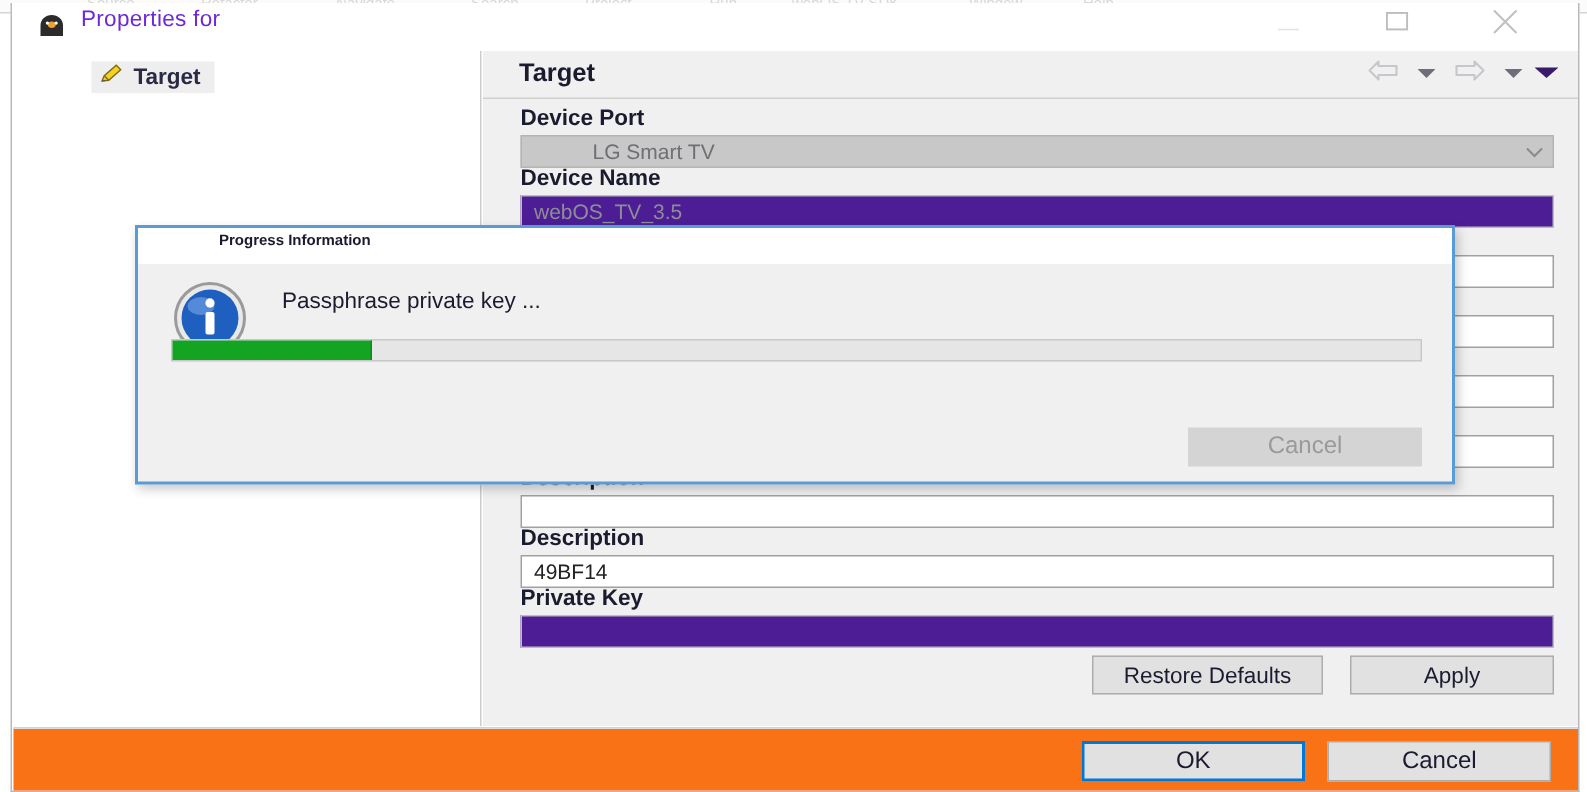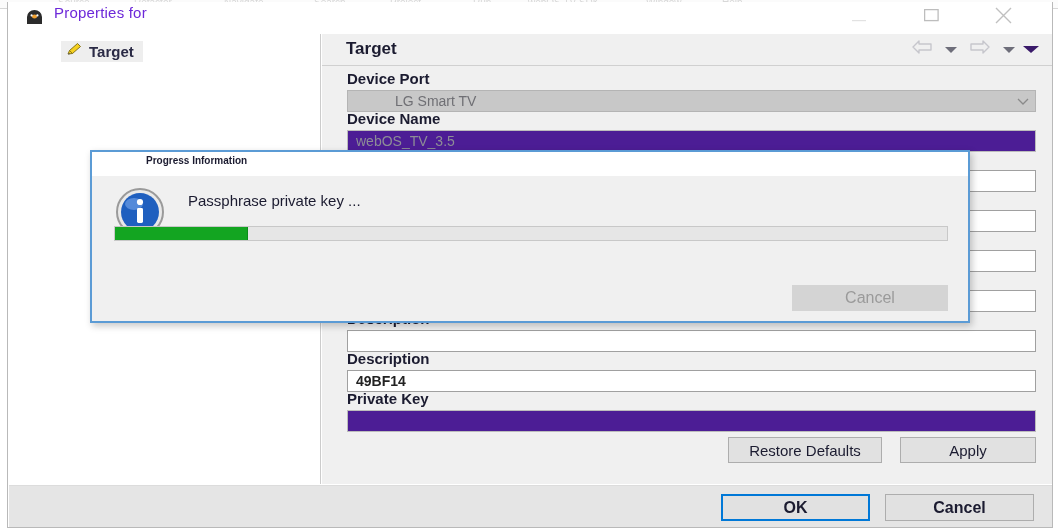--- a/index.html
+++ b/index.html
@@ -126,23 +126,22 @@
     font-size: 15px; color: #1b1b30;
     display: flex; align-items: center; justify-content: center;
   }
   #btn-restore { left: 406px; top: 403px; width: 154px; height: 26px; }
   #btn-apply   { left: 578px; top: 403px; width: 136px; height: 26px; }
 
   
   #footer {
     position: absolute; left: 1px; top: 483px;
     width: 1043px; height: 42px;
-    background: #e5e5e5;
+    background: #f97316;
     border-top: 1px solid #dcdcdc;
-    font-weight: bold;
   }
   #btn-ok {
     position: absolute; left: 712px; top: 8px; width: 149px; height: 27px;
     background: #e1e1e1; border: 2px solid #0078d7;
     font-size: 16px; color: #1b1b30;
     display: flex; align-items: center; justify-content: center;
   }
   #btn-cancel-main {
     position: absolute; left: 876px; top: 8px; width: 149px; height: 27px;
     background: #e1e1e1; border: 1px solid #adadad;
@@ -322,21 +321,21 @@
           </div>
           <div class="field-label" style="top: 203px;">Password</div>
           <div class="field-input" style="top: 223px;">
             <span></span>
           </div>
           <div class="field-label" style="top: 243px;">Description</div>
           <div class="field-input" style="top: 263px;">
             <span></span>
           </div>
           <div class="field-label" style="top: 283px;">Description</div>
-          <div class="field-input" style="top: 303px; font-weight: bold;">
+          <div class="field-input" style="top: 303px;">
             <span>49BF14</span>
           </div>
           <div class="field-label" style="top: 323px;">Private Key</div>
           <div class="field-input disabled" style="top: 343px;">
             <span></span>
           </div>
         </div>
 
       <div class="btn" id="btn-apply">Apply</div>
       <div class="btn" id="btn-restore">Restore Defaults</div>

